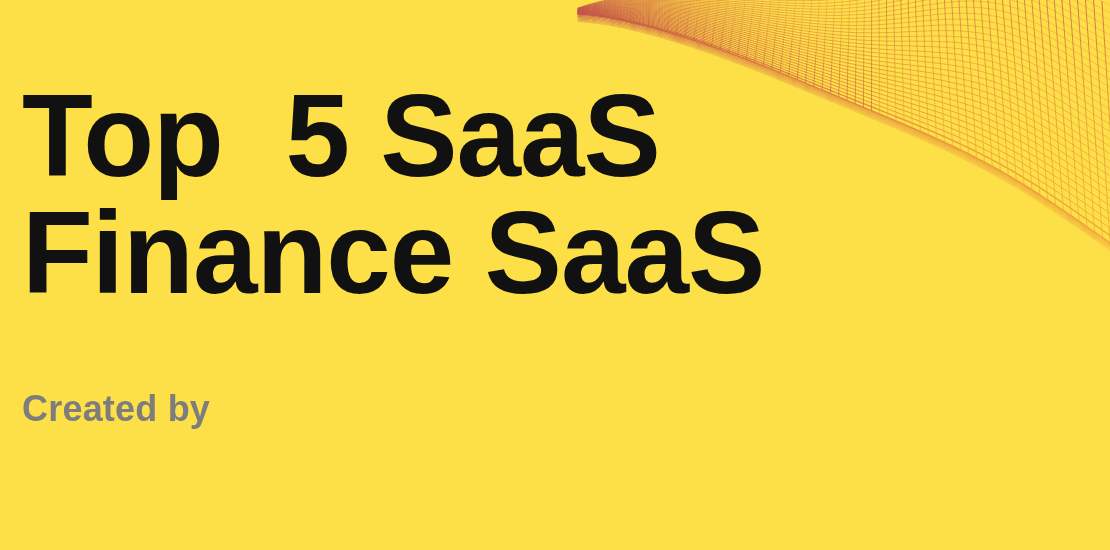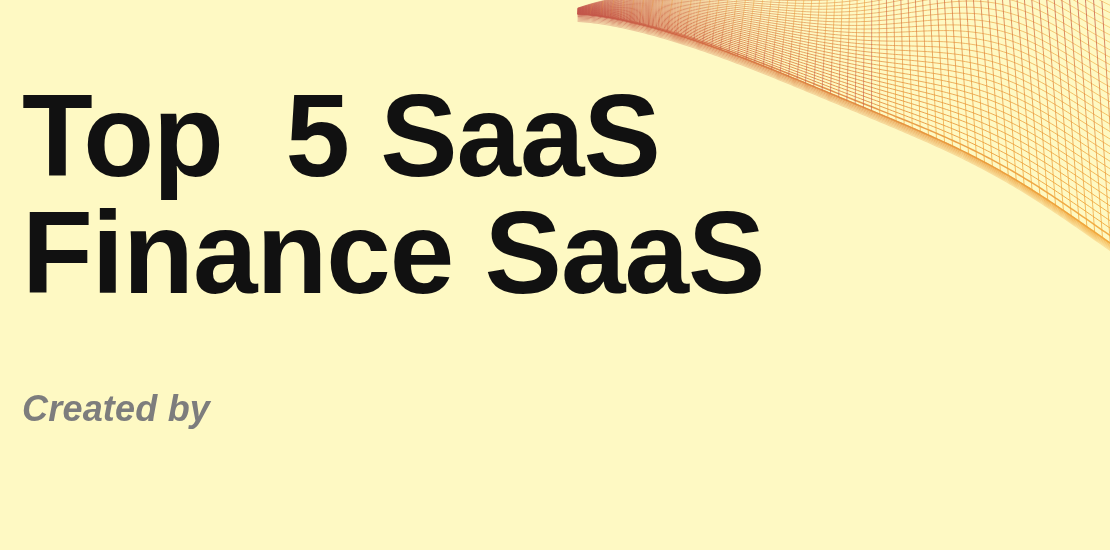--- a/index.html
+++ b/index.html
@@ -10,21 +10,21 @@
     width: 1110px;
     height: 550px;
     overflow: hidden;
     background: #ebebeb;
     font-family: "Liberation Sans", sans-serif;
   }
   #slide {
     position: relative;
     width: 1110px;
     height: 550px;
-    background: #fef9c3;
+    background: #fde047;
     overflow: hidden;
   }
   #ornament {
     position: absolute;
     top: 0;
     left: 0;
     width: 1110px;
     height: 550px;
     pointer-events: none;
   }
@@ -52,21 +52,20 @@
   #byline-block {
     position: absolute;
     left: 22px;
     top: 382px;
     z-index: 3;
   }
   .byline-line {
     font-family: "Liberation Sans", sans-serif;
     font-size: 36px;
     font-weight: bold;
-    font-style: italic;
     color: #7d7d7d;
     line-height: 54px;
     letter-spacing: 0.2px;
     white-space: pre;
     margin: 0;
   }
 </style>
 </head>
 <body>
 

